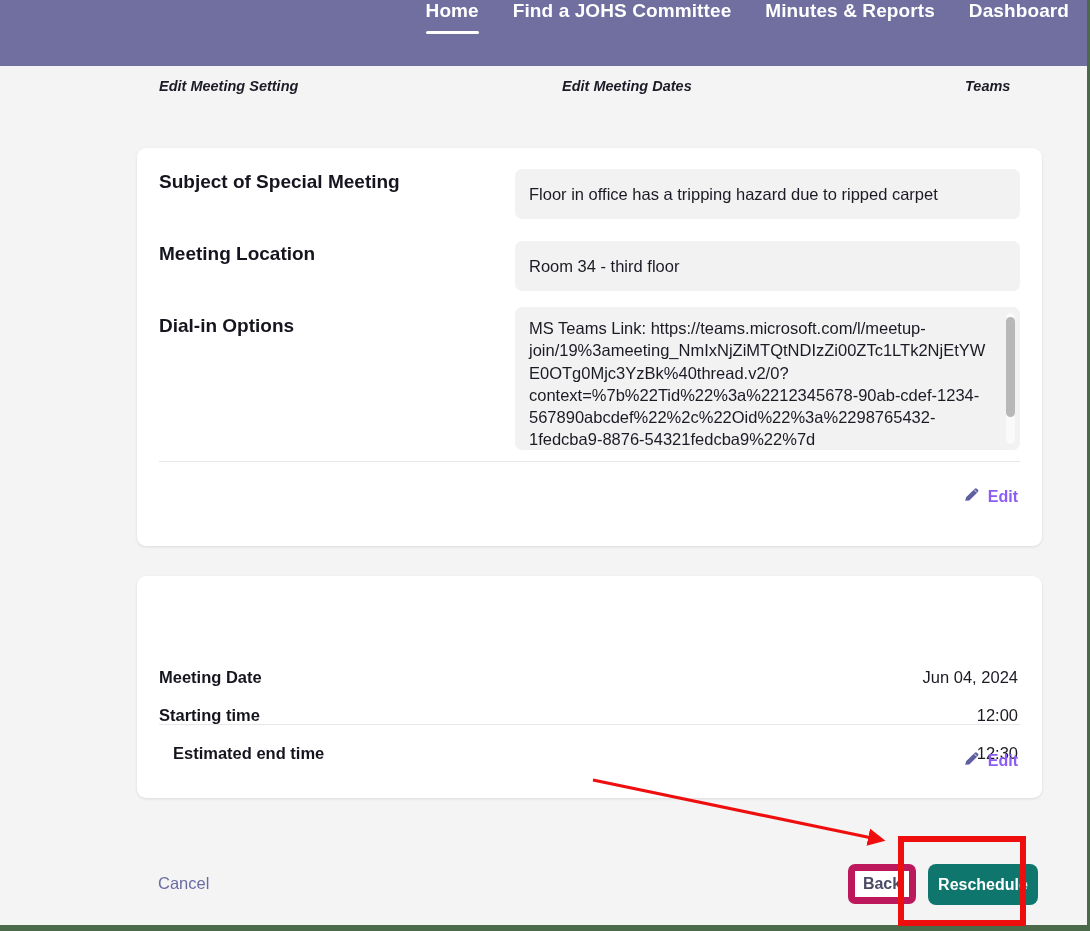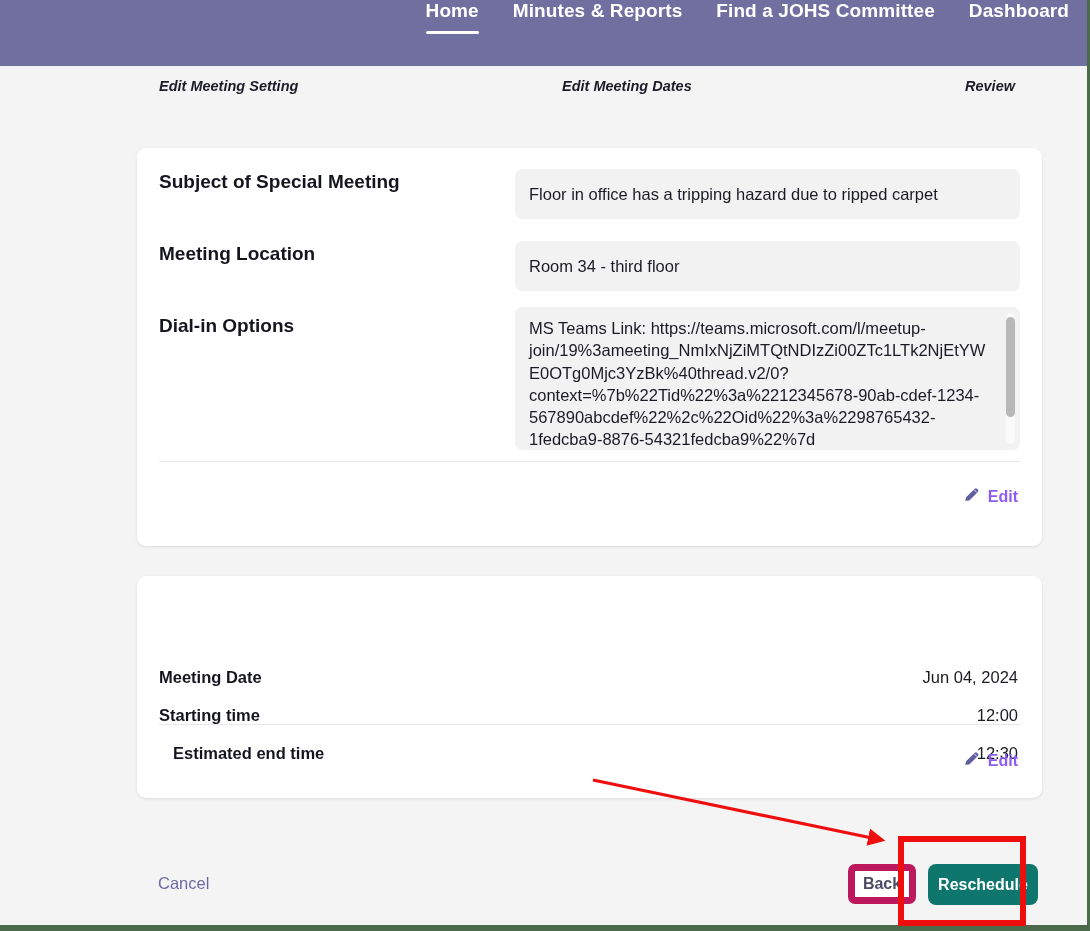--- a/index.html
+++ b/index.html
@@ -272,31 +272,31 @@
     background: transparent;
   }
 </style>
 </head>
 <body>
 
 <div id="app-frame">
 
   <nav id="top-nav">
     <div class="nav-item active">Home</div>
+    <div class="nav-item">Find a JOHS Committee</div>
     <div class="nav-item">Minutes &amp; Reports</div>
-    <div class="nav-item">Find a JOHS Committee</div>
     <div class="nav-item">Dashboard</div>
   </nav>
 
   <div id="page-body">
 
     <div id="stepper">
       <div class="step-label" id="step-0">Edit Meeting Setting</div>
       <div class="step-label" id="step-1">Edit Meeting Dates</div>
-      <div class="step-label" id="step-2">Review</div>
+      <div class="step-label" id="step-2">Teams</div>
     </div>
 
     <section class="card" id="card-details">
 
       <div class="field-label" id="label-subject">Subject of Special Meeting</div>
       <div class="field-value-box single-line" id="value-subject">Floor in office has a tripping hazard due to ripped carpet</div>
 
       <div class="field-label" id="label-location">Meeting Location</div>
       <div class="field-value-box single-line" id="value-location">Room 34 - third floor</div>
 

